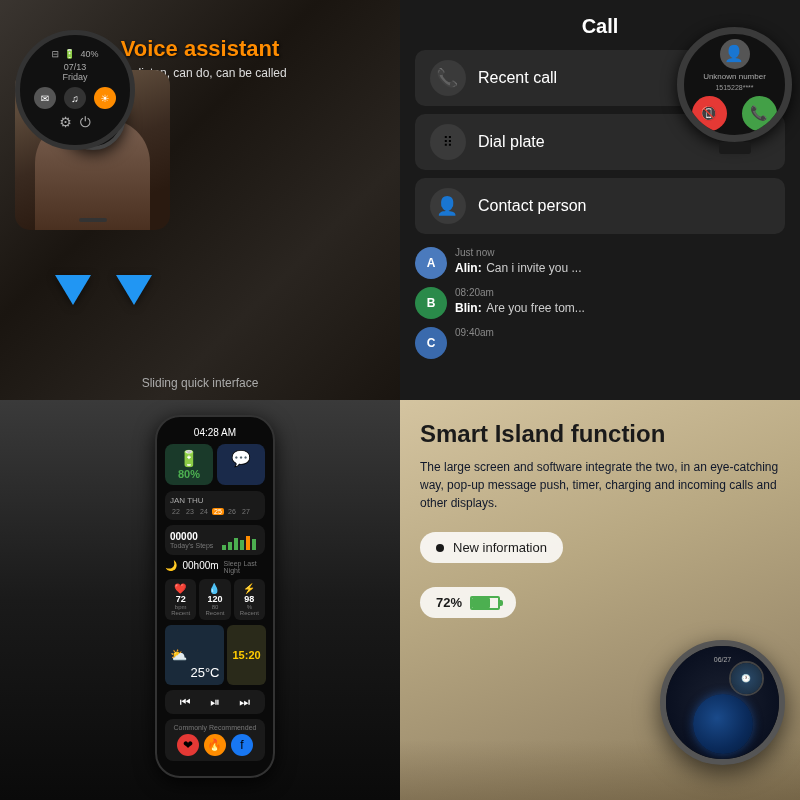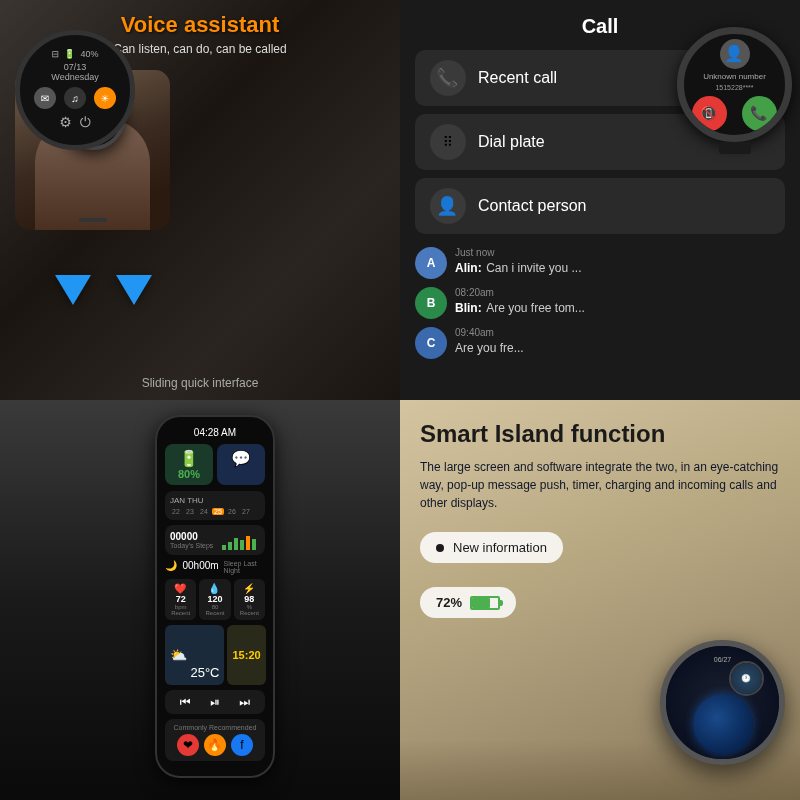--- a/index.html
+++ b/index.html
@@ -46,21 +46,21 @@
     .arrow-down {
       width: 0;
       height: 0;
       border-left: 18px solid transparent;
       border-right: 18px solid transparent;
       border-top: 30px solid #2196F3;
       filter: drop-shadow(0 2px 4px rgba(0,0,0,0.5));
     }
     .top-left-text {
       position: absolute;
-      top: 12px;
+      top: 36px;
       left: 0;
       right: 0;
       text-align: center;
     }
     .voice-title {
       color: #ff8c00;
       font-size: 22px;
       font-weight: bold;
       text-shadow: 1px 1px 3px rgba(0,0,0,0.8);
     }
@@ -659,21 +659,21 @@
 
     <div class="round-watch" style="position:absolute;left:15px;bottom:30px;">
       <div class="round-watch-circle">
         <div class="rw-top-row">
           <span class="rw-signal">⊟</span>
           <span class="rw-battery">🔋</span>
           <span class="rw-percent">40%</span>
         </div>
         <div class="rw-date">
           <div>07/13</div>
-          <div>Wednesday</div>
+          <div>Friday</div>
         </div>
         <div class="rw-icons-row">
           <div class="rw-icon-circle gray">✉</div>
           <div class="rw-icon-circle dark">♫</div>
           <div class="rw-icon-circle orange">☀</div>
         </div>
         <div class="rw-bottom-row">
           <span class="rw-gear">⚙</span>
           <span class="rw-power">⏻</span>
         </div>
@@ -713,21 +713,20 @@
           <div class="msg-avatar green">B</div>
           <div class="msg-content">
             <div class="msg-time">08:20am</div>
             <div><span class="msg-sender">Blin:</span> <span class="msg-text">Are you free tom...</span></div>
           </div>
         </div>
         <div class="message-item">
           <div class="msg-avatar blue2">C</div>
           <div class="msg-content">
             <div class="msg-time">09:40am</div>
-            <div><span class="msg-text">Are you fre...</span></div>
           </div>
         </div>
       </div>
 
     </div>
 
     <div class="right-watch-wrapper" style="position:absolute;right:8px;top:15px;">
       <div class="right-watch-band" style="width:32px;height:12px;background:#1a1a1a;border-radius:3px;"></div>
       <div style="width:115px;height:115px;border-radius:50%;background:#111;border:7px solid #3a3a3a;overflow:hidden;display:flex;flex-direction:column;align-items:center;justify-content:center;box-shadow:0 4px 15px rgba(0,0,0,0.8);">
         <div class="caller-avatar">👤</div>

